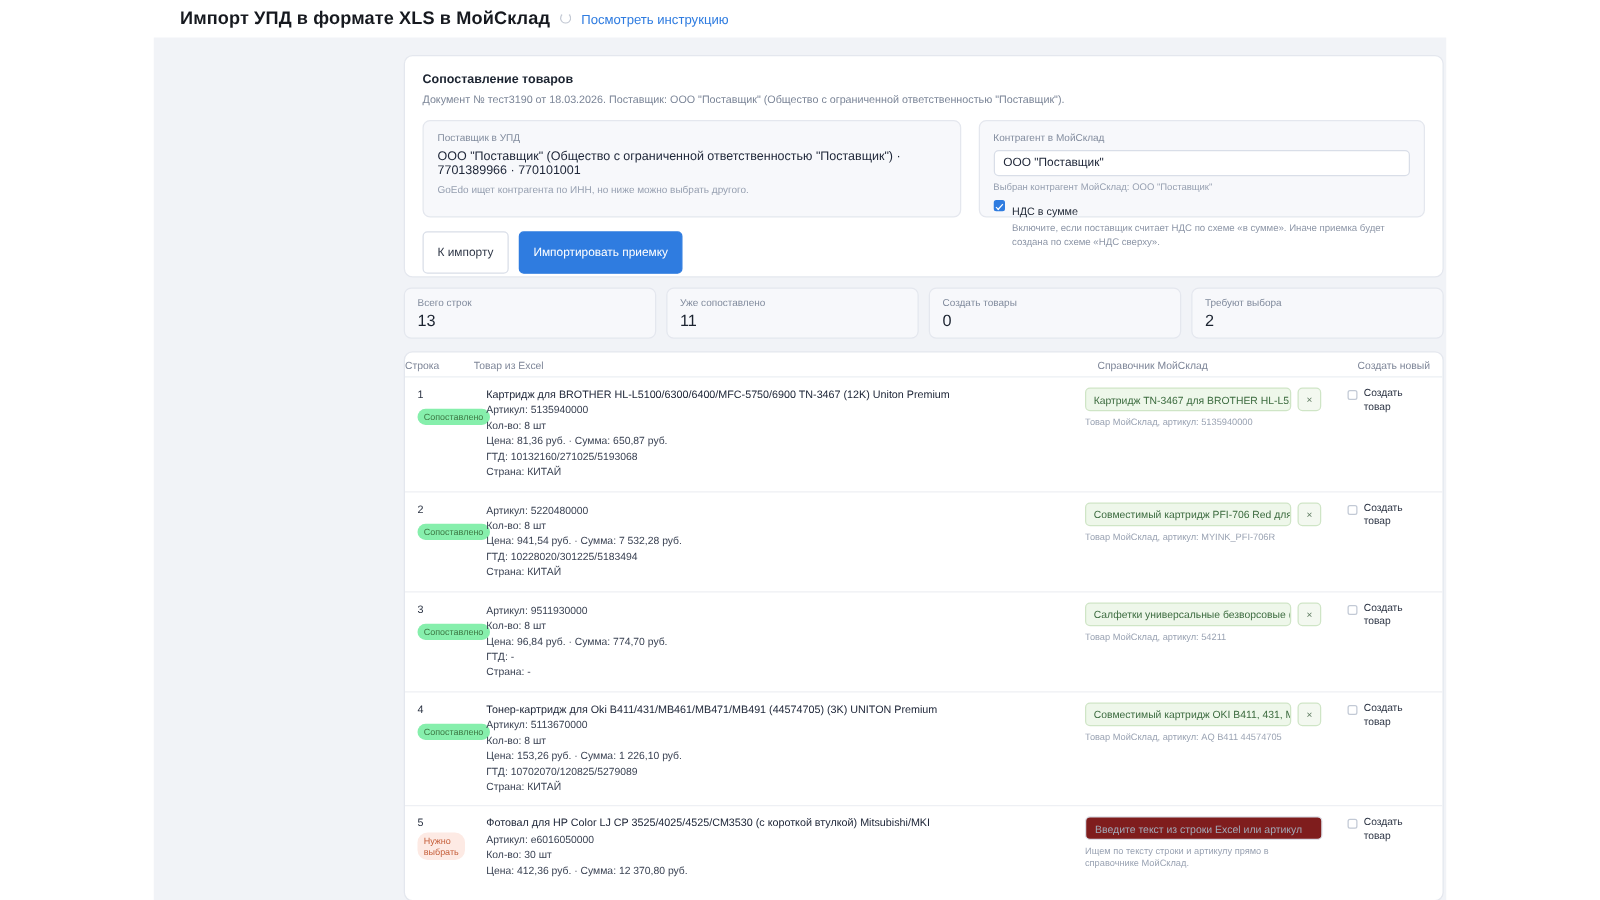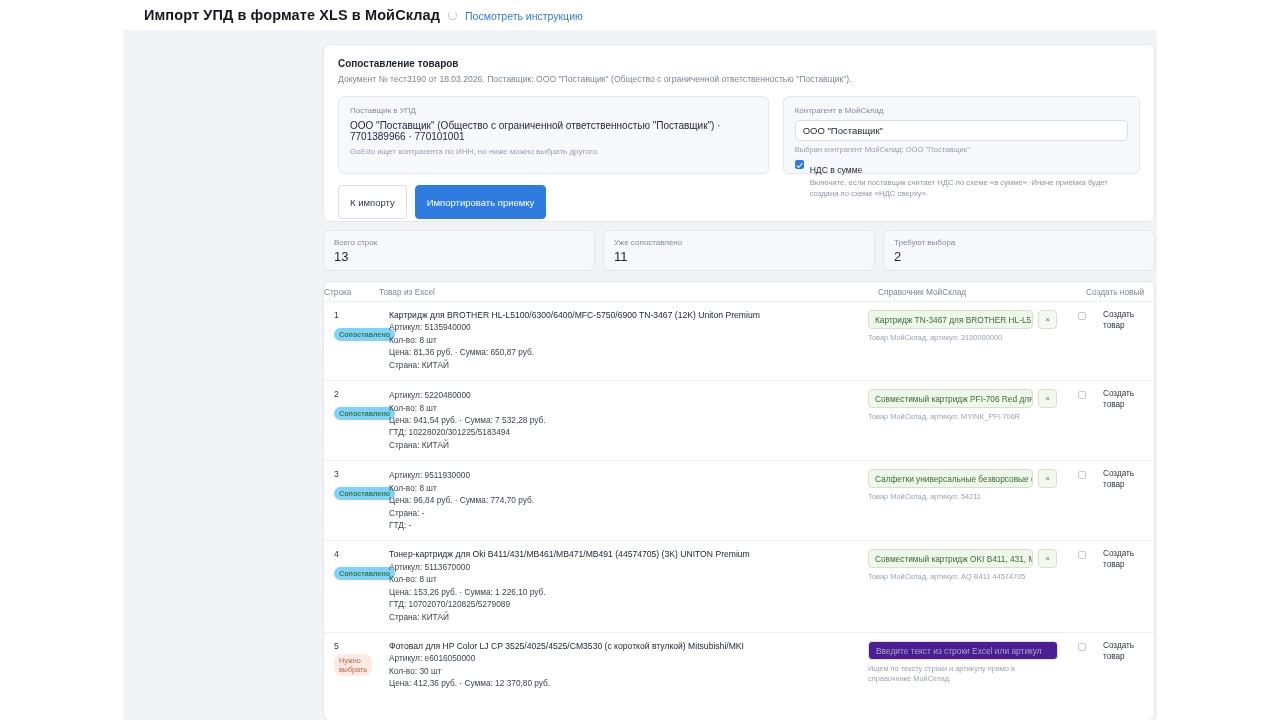--- a/index.html
+++ b/index.html
@@ -134,21 +134,21 @@
     border-bottom: 1px solid #eef0f4;
   }
   .trow:last-child { border-bottom: none; }
 
   .rownum { font-size: 8.6px; color: #2c3444; margin-bottom: 3px; }
   .badge {
     display: inline-block; border-radius: 8px;
     font-size: 7.2px; line-height: 1.25;
     padding: 2px 5px; white-space: pre-line; text-align: left;
   }
-  .badge-ok { background: #7dd3fc; color: #3e7a46; font-weight: bold; }
+  .badge-ok { background: #86efac; color: #3e7a46; }
   .badge-need { background: #fdeae4; color: #c6603c; }
 
   .item-title { font-size: 8.6px; color: #20283a; line-height: 1.32; }
   .item-meta { font-size: 8.3px; color: #3b4354; line-height: 1.5; }
 
   .ref-wrap { display: flex; align-items: flex-start; gap: 5px; }
   .chip {
     height: 19px; max-width: 165px; flex: 0 0 165px;
     background: #eef7ea; border: 1px solid #cfe5c6; border-radius: 4px;
     font-size: 8.3px; color: #3c6b3f;
@@ -157,27 +157,27 @@
   }
   .chip-x {
     width: 19px; height: 19px; flex: 0 0 19px;
     background: #f3f8f0; border: 1px solid #cfe5c6; border-radius: 4px;
     display: flex; align-items: center; justify-content: center;
     font-size: 8px; color: #5d7a5f; cursor: pointer;
   }
   .ref-note { font-size: 7.4px; color: #9aa3b3; margin-top: 4px; }
   .search-input {
     width: 190px; height: 19px;
-    background: #4c1d95; border: 1px solid #dcdfe7; border-radius: 4px;
+    background: #7f1d1d; border: 1px solid #dcdfe7; border-radius: 4px;
     font-size: 8.4px; color: #a2aab8;
     display: flex; align-items: center; padding: 0 7px;
   }
   .search-note { font-size: 7.4px; color: #9aa3b3; margin-top: 4px; line-height: 1.35; width: 190px; }
 
-  .new-wrap { display: flex; align-items: flex-start; gap: 17px; padding-left: 2px; }
+  .new-wrap { display: flex; align-items: flex-start; gap: 5px; padding-left: 2px; }
   .checkbox-empty {
     width: 8px; height: 8px; border-radius: 2px;
     border: 1px solid #c2c9d5; background: #ffffff;
     flex: 0 0 auto; margin-top: 2px; cursor: pointer;
   }
   .new-label { font-size: 8.2px; color: #2c3444; line-height: 1.3; }
 </style>
 </head>
 <body>
 
@@ -229,48 +229,53 @@
     <div class="stats">
       <div class="stat">
         <div class="stat-label">Всего строк</div>
         <div class="stat-value">13</div>
       </div>
       <div class="stat">
         <div class="stat-label">Уже сопоставлено</div>
         <div class="stat-value">11</div>
       </div>
       <div class="stat">
+        <div class="stat-label">Создать товары</div>
+        <div class="stat-value">0</div>
+      </div>
+      <div class="stat">
         <div class="stat-label">Требуют выбора</div>
         <div class="stat-value">2</div>
       </div>
     </div>
 
     <div class="card card-table">
       <div class="thead">
         <div class="col-row">Строка</div>
         <div class="col-item">Товар из Excel</div>
         <div class="col-ref">Справочник МойСклад</div>
         <div class="col-new">Создать новый</div>
       </div>
       <div id="tbody">
           <div class="trow">
             <div class="col-row"><div class="rownum">1</div><div class="badge badge-ok">Сопоставлено</div></div>
             <div class="col-item">
               <div class="item-title">Картридж для BROTHER HL-L5100/6300/6400/MFC-5750/6900 TN-3467 (12K) Uniton Premium</div>
               <div class="item-meta">Артикул: 5135940000</div>
               <div class="item-meta">Кол-во: 8 шт</div>
               <div class="item-meta">Цена: 81,36 руб.  ·  Сумма: 650,87 руб.</div>
+              <div class="item-meta">ГТД: 10132160/271025/5193068</div>
               <div class="item-meta">Страна: КИТАЙ</div>
             </div>
             <div class="col-ref">
               <div class="ref-wrap">
                 <div class="chip">Картридж TN-3467 для BROTHER HL-L5100, 630</div>
                 <div class="chip-x">×</div>
               </div>
-              <div class="ref-note">Товар МойСклад, артикул: 3100000000</div>
+              <div class="ref-note">Товар МойСклад, артикул: 5135940000</div>
             </div>
             <div class="col-new">
               <div class="new-wrap">
                 <span class="checkbox-empty"></span>
                 <span class="new-label">Создать товар</span>
               </div>
             </div>
           </div>
           <div class="trow">
             <div class="col-row"><div class="rownum">2</div><div class="badge badge-ok">Сопоставлено</div></div>
@@ -294,22 +299,22 @@
                 <span class="new-label">Создать товар</span>
               </div>
             </div>
           </div>
           <div class="trow">
             <div class="col-row"><div class="rownum">3</div><div class="badge badge-ok">Сопоставлено</div></div>
             <div class="col-item">
               <div class="item-meta">Артикул: 9511930000</div>
               <div class="item-meta">Кол-во: 8 шт</div>
               <div class="item-meta">Цена: 96,84 руб.  ·  Сумма: 774,70 руб.</div>
+              <div class="item-meta">ГТД: -</div>
               <div class="item-meta">Страна: -</div>
-              <div class="item-meta">ГТД: -</div>
             </div>
             <div class="col-ref">
               <div class="ref-wrap">
                 <div class="chip">Салфетки универсальные безворсовые (15смx1</div>
                 <div class="chip-x">×</div>
               </div>
               <div class="ref-note">Товар МойСклад, артикул: 54211</div>
             </div>
             <div class="col-new">
               <div class="new-wrap">

